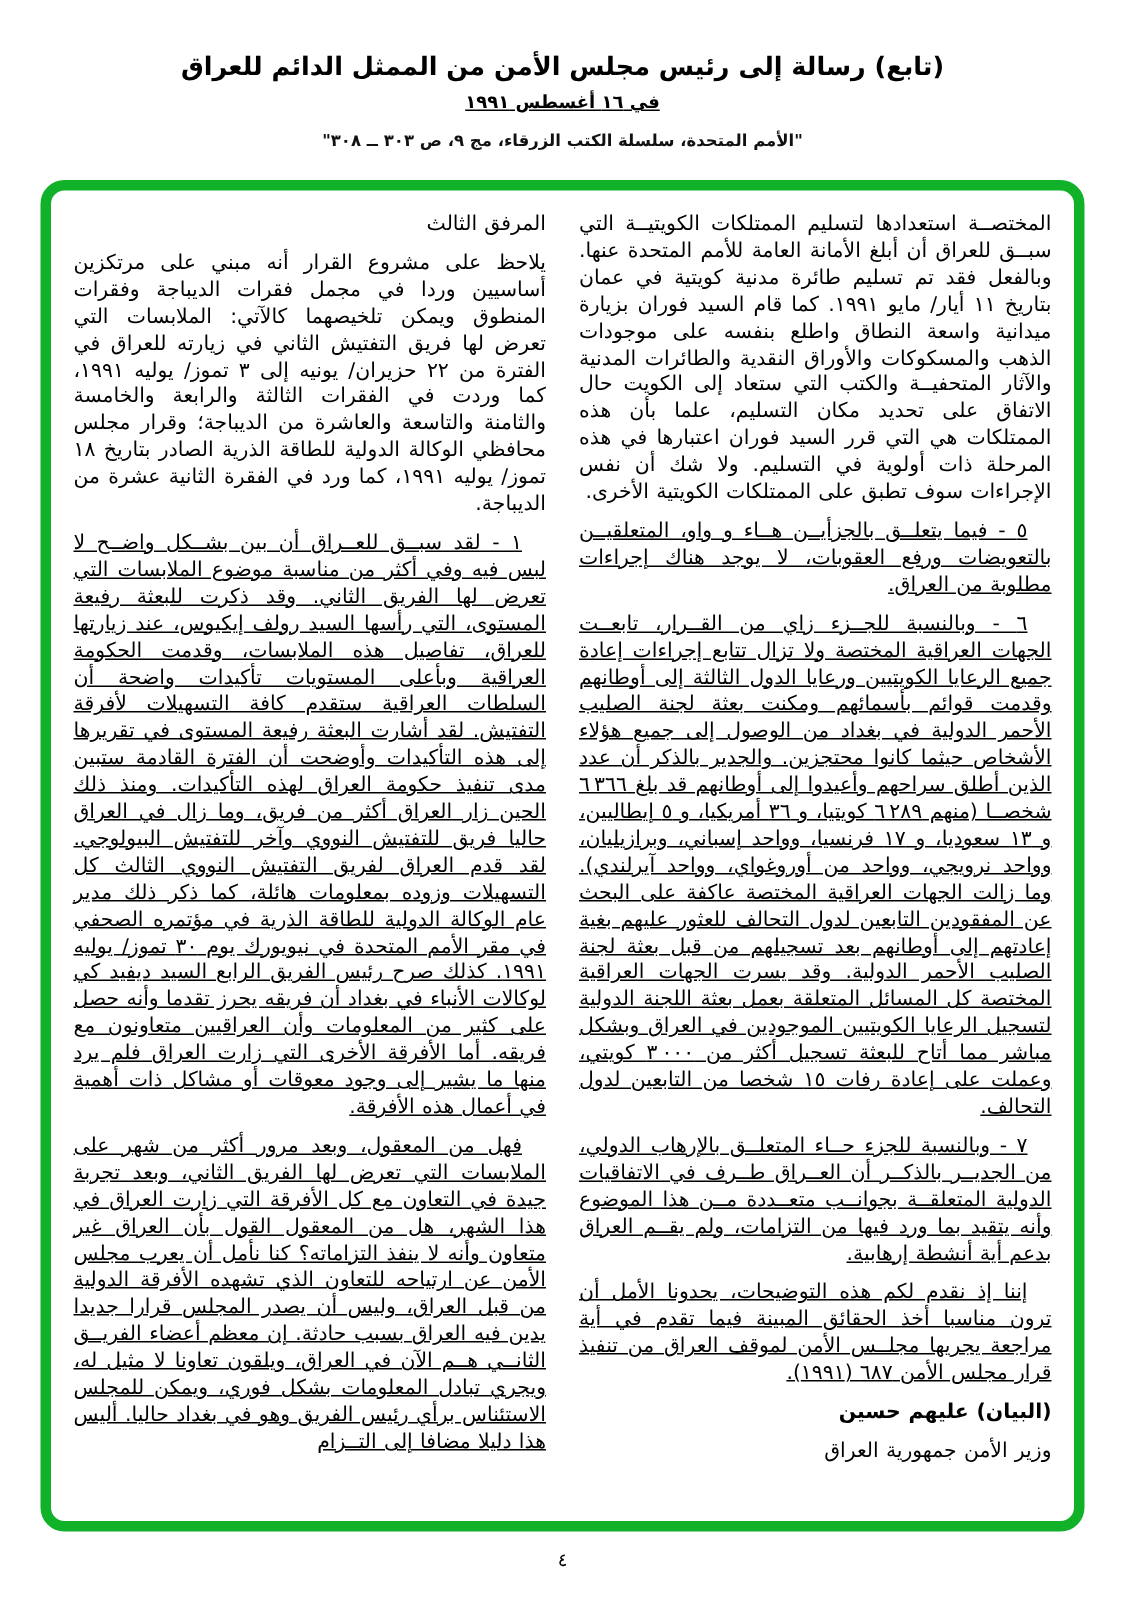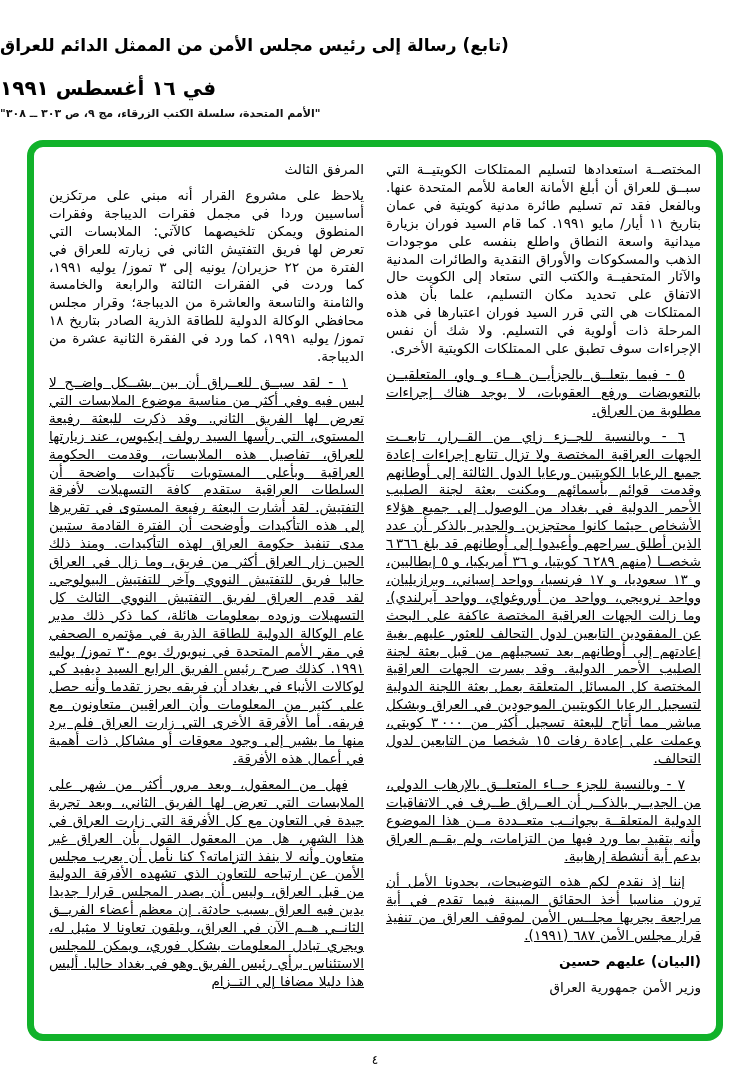--- a/index.html
+++ b/index.html
@@ -3,23 +3,23 @@
 <meta charset="utf-8">
 <style>
   html, body { margin: 0; padding: 0; }
   body {
     width: 750px; height: 1067px;
     background: #ffffff;
     color: #000000;
     font-family: "DejaVu Sans", "Liberation Sans", sans-serif;
     overflow: hidden;
   }
-  .doc-header { direction: rtl; text-align: left; padding-top: 33px; }
+  .doc-header { direction: rtl; text-align: center; padding-top: 33px; }
   .title-1 { font-size: 17px; font-weight: bold; line-height: 24px; }
-  .title-2 { font-size: 20px; font-weight: bold; line-height: 22px; margin-top: 20px; }
+  .title-2 { font-size: 12px; font-weight: bold; line-height: 22px; margin-top: 0; text-decoration: underline; }
   .source-ref { font-size: 11px; font-weight: bold; margin-top: 8px; color: #111; }
 
   .frame {
     direction: rtl;
     box-sizing: border-box;
     margin: 20px 27px 0 27px;
     height: 901px;
     border: 7px solid #11b22a;
     border-radius: 16px;
     padding: 14px 15px;

